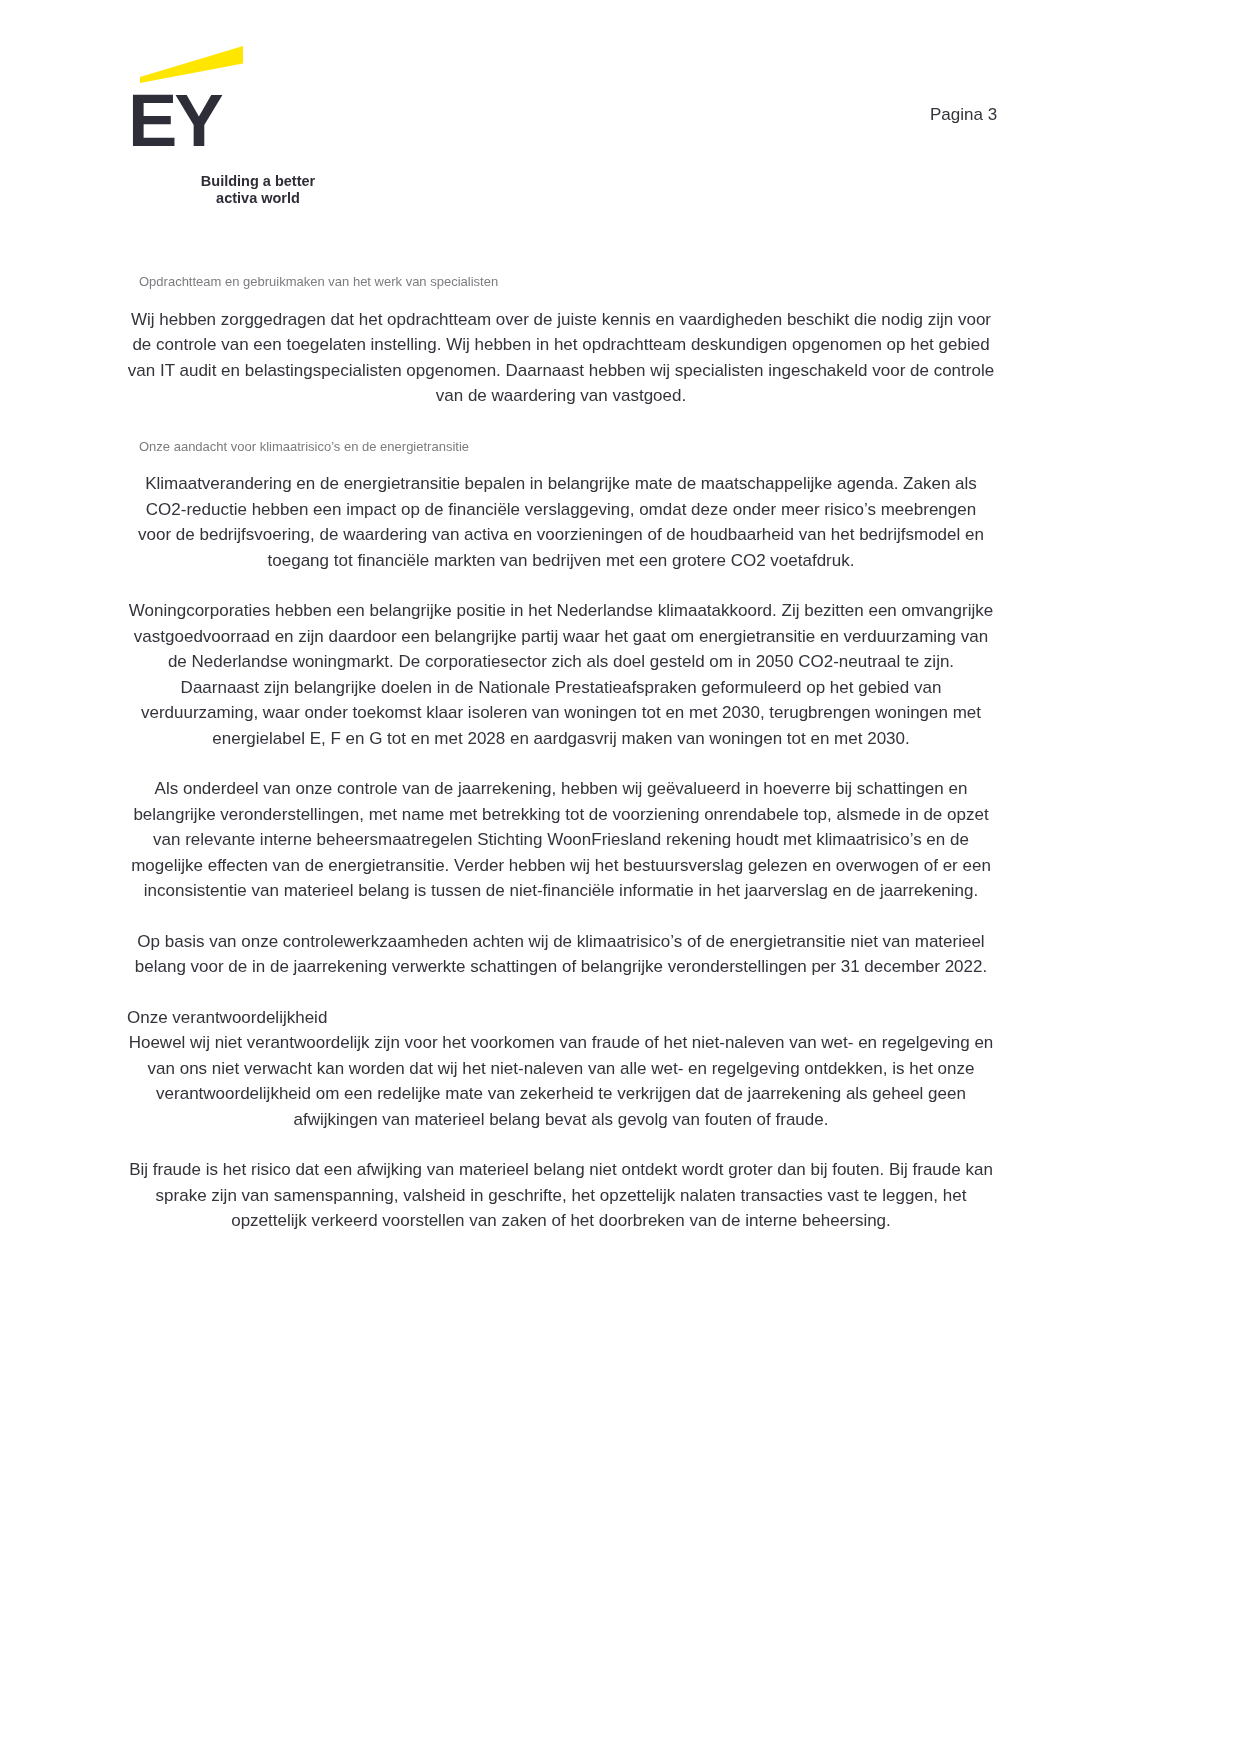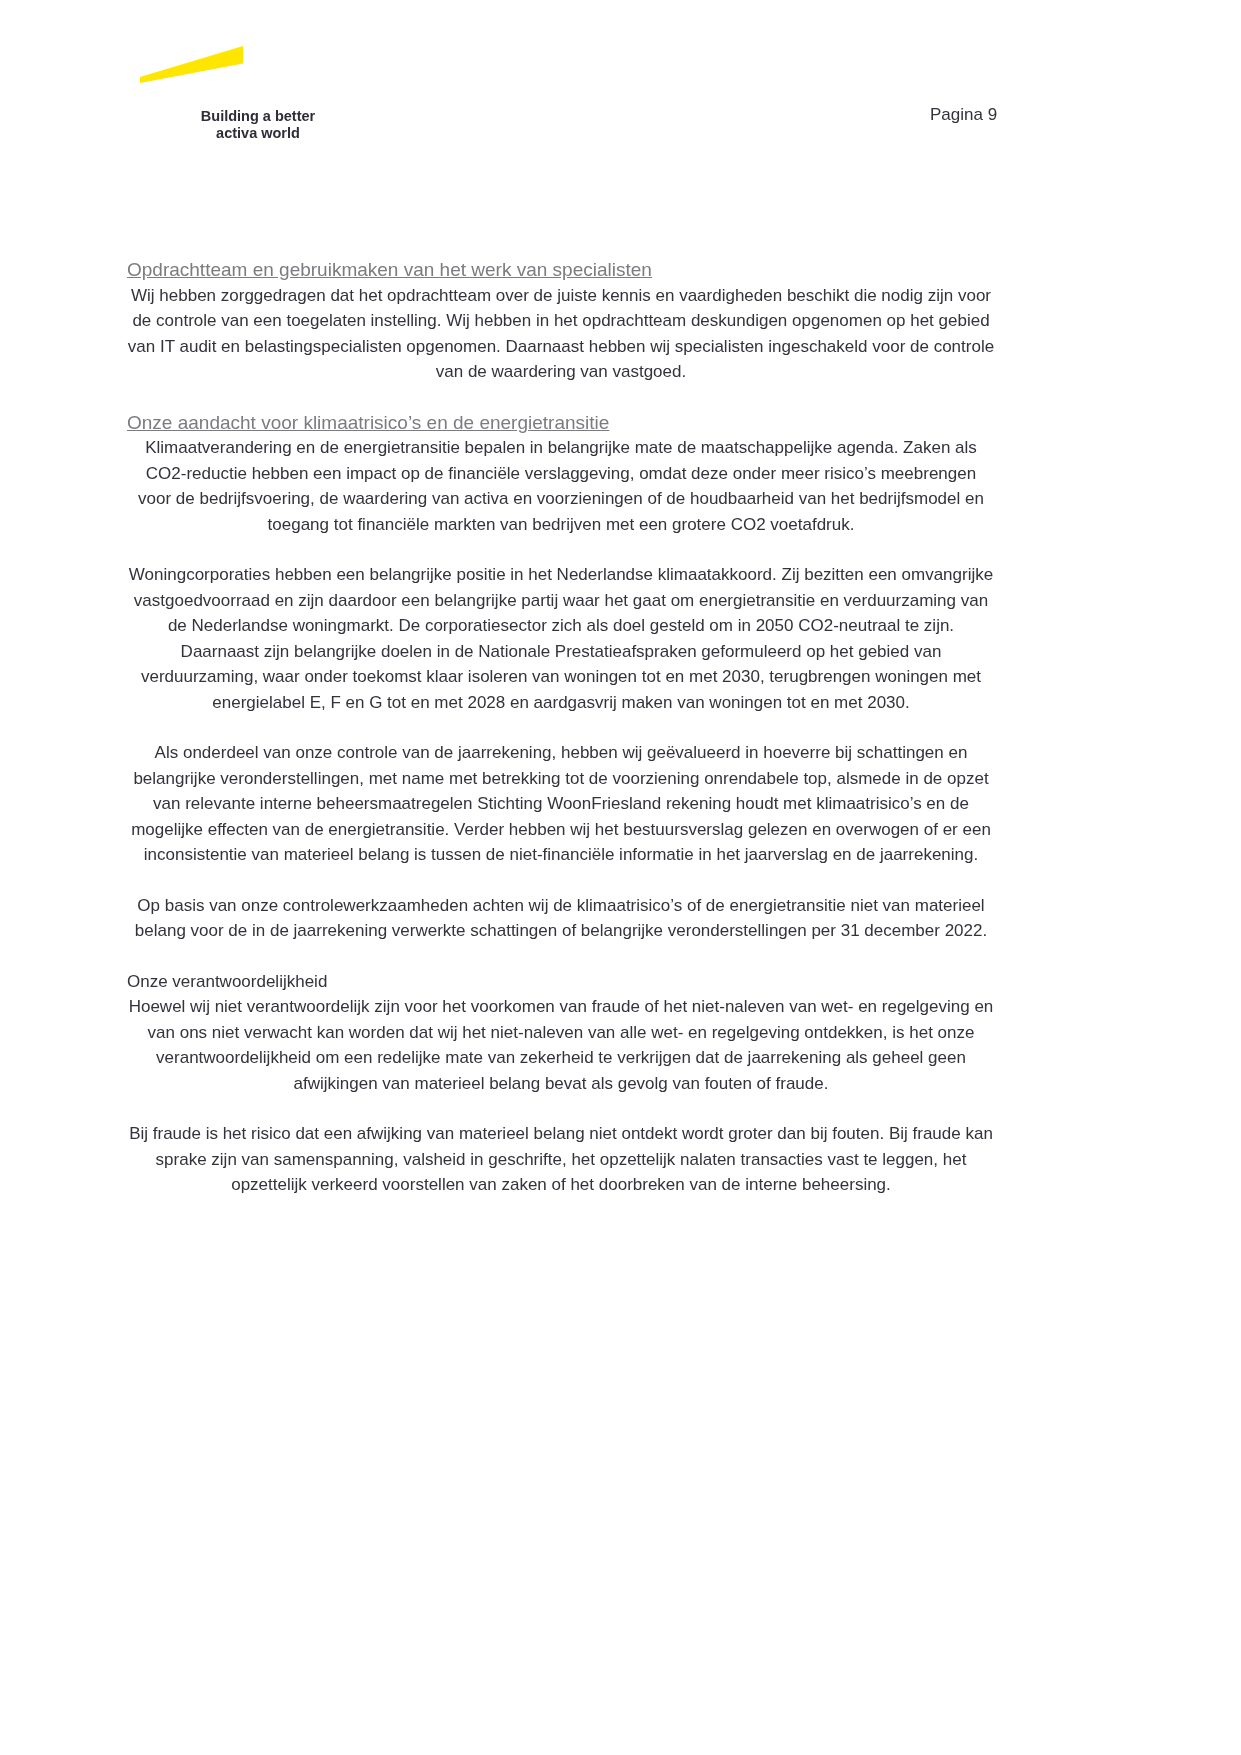--- a/index.html
+++ b/index.html
@@ -53,26 +53,25 @@
     color: var(--body-text, #33333B);
   }
   
   .content {
     position: absolute;
     left: 127px;
     top: 257px;
     width: 878px;
   }
   .sec-heading {
-    margin: 0;
-    font-size: 19px;
+    margin: 12px;
+    font-size: 13px;
     font-weight: 400;
     line-height: 25.5px;
     color: var(--heading-gray, #7C7C80);
-    text-decoration: underline;
   }
   .sub-heading {
     margin: 0;
     font-size: 17px;
     font-weight: 400;
     line-height: 25.5px;
     color: var(--body-text, #33333B);
   }
   .content p {
     margin: 0 10px 25px 0;
@@ -85,26 +84,27 @@
 </head>
 <body>
 
 <div class="page">
 
   <header>
     <div class="logo">
       <svg class="beam" viewBox="0 0 103 38" aria-hidden="true">
         <polygon points="0,31 103,0 103,17.5 0,37"></polygon>
       </svg>
+      <div class="logo-text">EY</div>
       <div class="tagline">
         <div>Building a better</div>
         <div>activa world</div>
       </div>
     </div>
-    <div class="page-number">Pagina 9</div>
+    <div class="page-number">Pagina 3</div>
   </header>
 
   <main class="content">
 
     <section>
       <h2 class="sec-heading">Opdrachtteam en gebruikmaken van het werk van specialisten</h2>
       <p>Wij hebben zorggedragen dat het opdrachtteam over de juiste kennis en vaardigheden beschikt die nodig zijn voor de controle van een toegelaten instelling. Wij hebben in het opdrachtteam deskundigen opgenomen op het gebied van IT audit en belastingspecialisten opgenomen. Daarnaast hebben wij specialisten ingeschakeld voor de controle van de waardering van vastgoed.</p>
     </section>
 
     <section>

